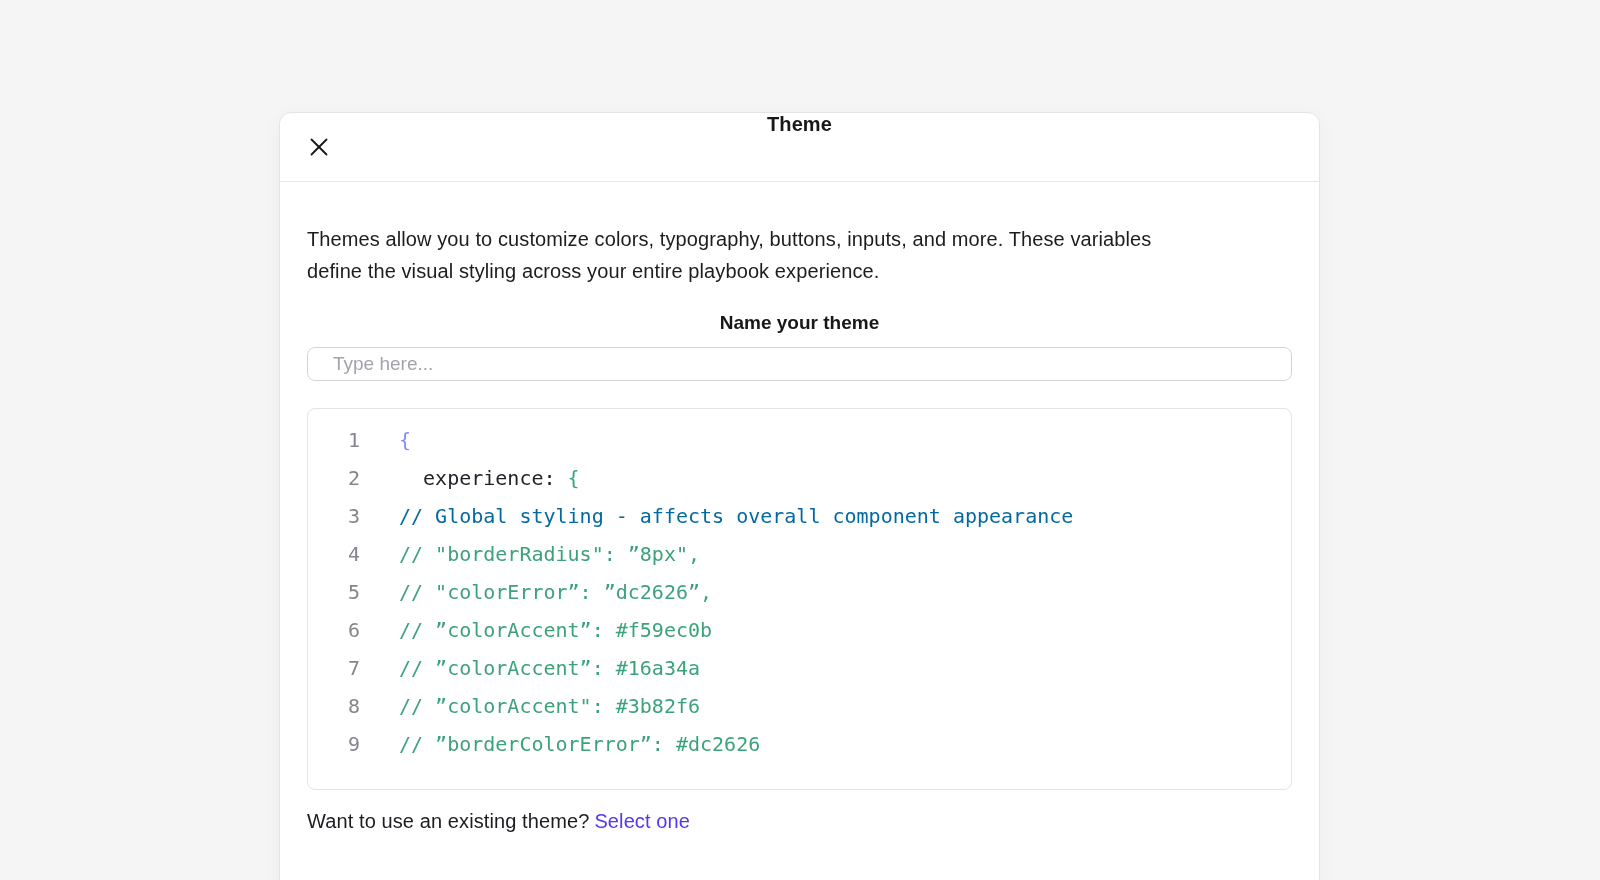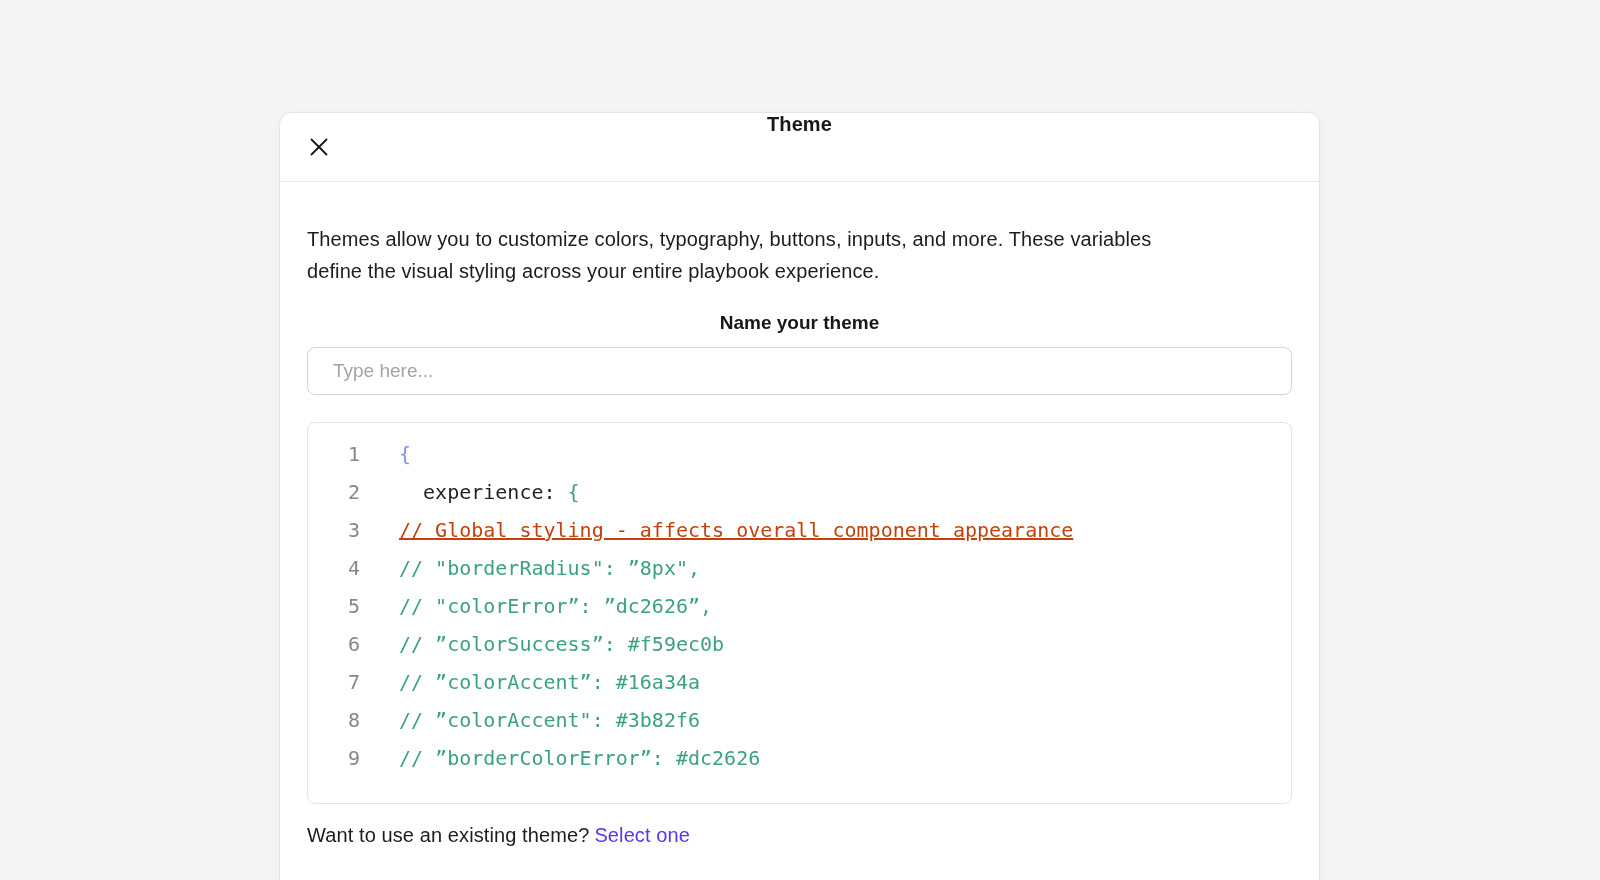--- a/index.html
+++ b/index.html
@@ -58,21 +58,21 @@
     display: block;
     margin-top: 24px;
     font-size: 19px;
     line-height: 24px;
     font-weight: 600;
     text-align: center;
   }
   .name-input {
     margin-top: 12px;
     width: 100%;
-    height: 48px;
+    height: 34px;
     border: 1px solid #d4d4d8;
     border-radius: 8px;
     padding: 0 25px;
     font-family: "Liberation Sans", sans-serif;
     font-size: 19px;
     color: #18181b;
     outline: none;
     background: #fff;
   }
   .name-input::placeholder { color: #a3a3ab; }
@@ -143,33 +143,33 @@
         <div class="code-line">
           <span class="line-number">1</span>
           <span class="line-content"><span style="color: rgb(129, 140, 248);">{</span></span>
         </div>
         <div class="code-line">
           <span class="line-number">2</span>
           <span class="line-content"><span style="color: rgb(31, 33, 39);">  experience: </span><span style="color: rgb(59, 162, 122);">{</span></span>
         </div>
         <div class="code-line">
           <span class="line-number">3</span>
-          <span class="line-content"><span style="color: #c2410c; text-decoration: underline;">// Global styling - affects overall component appearance</span></span>
+          <span class="line-content"><span style="color: #0369a1;">// Global styling - affects overall component appearance</span></span>
         </div>
         <div class="code-line">
           <span class="line-number">4</span>
           <span class="line-content"><span style="color: rgb(59, 162, 122);">// "borderRadius": ”8px",</span></span>
         </div>
         <div class="code-line">
           <span class="line-number">5</span>
           <span class="line-content"><span style="color: rgb(59, 162, 122);">// "colorError”: ”dc2626”,</span></span>
         </div>
         <div class="code-line">
           <span class="line-number">6</span>
-          <span class="line-content"><span style="color: rgb(59, 162, 122);">// ”colorSuccess”: #f59ec0b</span></span>
+          <span class="line-content"><span style="color: rgb(59, 162, 122);">// ”colorAccent”: #f59ec0b</span></span>
         </div>
         <div class="code-line">
           <span class="line-number">7</span>
           <span class="line-content"><span style="color: rgb(59, 162, 122);">// ”colorAccent”: #16a34a</span></span>
         </div>
         <div class="code-line">
           <span class="line-number">8</span>
           <span class="line-content"><span style="color: rgb(59, 162, 122);">// ”colorAccent": #3b82f6</span></span>
         </div>
         <div class="code-line">

